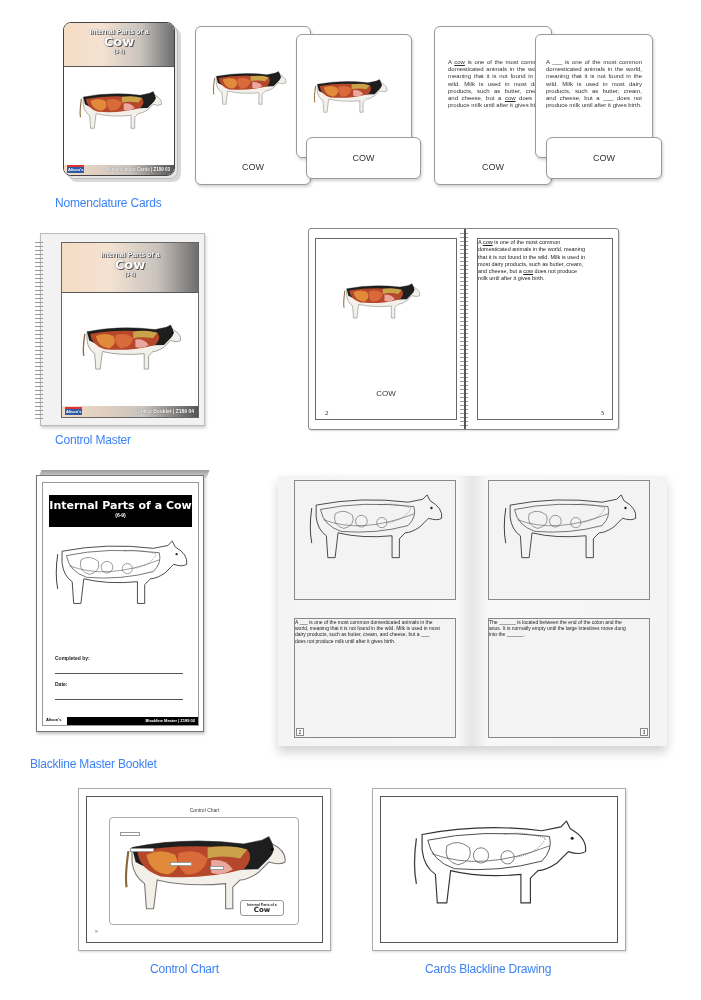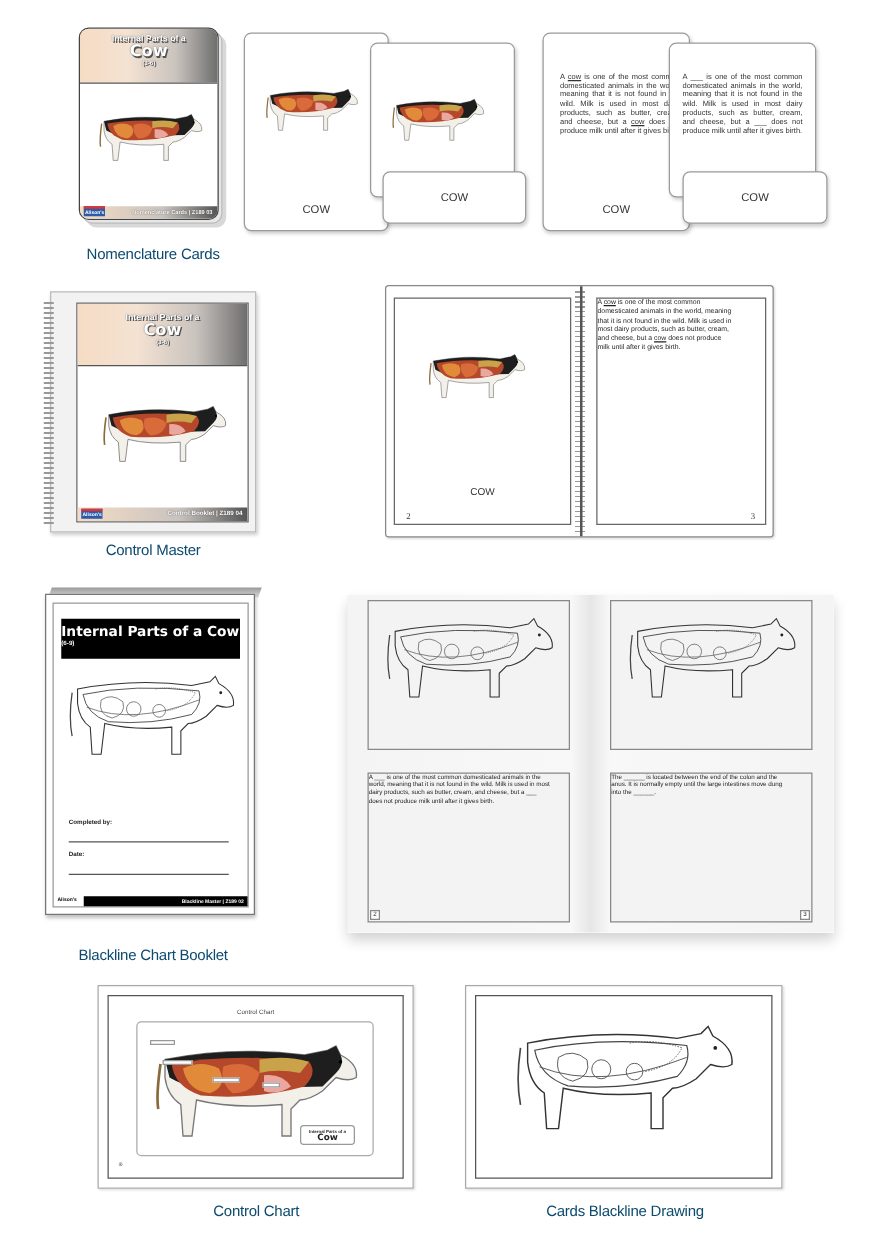--- a/index.html
+++ b/index.html
@@ -1,18 +1,18 @@
 <!DOCTYPE html>
 <html><head>
 <meta charset="utf-8">
 <style>
   * { box-sizing: border-box; margin: 0; padding: 0; }
   body { width: 701px; height: 1000px; background: #ffffff; position: relative; overflow: hidden; font-family: "Liberation Sans", sans-serif; color: #222; }
   .abs { position: absolute; }
-  .caption { position: absolute; font-family: "Liberation Sans", sans-serif; font-size: 12px; color: #0c4a6e; text-align: center; letter-spacing: -0.2px; }
+  .caption { position: absolute; font-family: "Liberation Sans", sans-serif; font-size: 12px; color: #3b82f6; text-align: left; letter-spacing: -0.2px; }
 
   
   .card { position: absolute; background: #fff; border: 1.5px solid #9a9a9a; border-radius: 6px; box-shadow: 1px 2px 3px rgba(0,0,0,0.18); }
   .card .lbl { position: absolute; left: 0; right: 0; text-align: center; font-size: 9px; color: #333; }
   .card .para { position: absolute; font-size: 6px; line-height: 7.2px; color: #333; text-align: justify; }
   .u { text-decoration: underline; }
 
   
   .cow { position: absolute; }
 
@@ -148,37 +148,37 @@
       <div class="pg-num" style="right:8px;top:170px;">3</div>
     </div>
   </div>
 </div>
 
 <div>
   <div class="abs" style="left:36px;top:470px;width:172px;height:262px;">
     <div class="abs" style="left:4px;top:0;width:168px;height:8px;background:linear-gradient(180deg,#999,#ddd);transform:skewX(-20deg);"></div>
     <div class="abs" style="left:0;top:5px;width:168px;height:257px;background:#fff;border:1px solid #777;box-shadow:1px 2px 3px rgba(0,0,0,0.25);">
       <div class="abs" style="left:5px;top:6px;width:157px;height:244px;border:1px solid #999;">
-        <div class="abs" style="left:6px;top:12px;width:143px;height:32px;background:#000;color:#fff;">
+        <div class="abs" style="left:6px;top:12px;width:143px;height:32px;background:#000;color:#fff;text-align:center;">
           <div style="font-size:11px;font-weight:bold;margin-top:4px;font-family:'DejaVu Sans',sans-serif;">Internal Parts of a Cow</div>
           <div style="font-size:5px;font-weight:bold;">(6-9)</div>
         </div>
         <svg class="cow" style="left:6px;top:52px;width:145px;height:76px;">
             <use href="#cow-line"></use>
           </svg>
         <div class="abs" style="left:12px;top:172px;font-size:5px;font-weight:bold;">Completed by:</div>
         <div class="abs" style="left:12px;top:190px;width:128px;height:1px;background:#555;"></div>
         <div class="abs" style="left:12px;top:198px;font-size:5px;font-weight:bold;">Date:</div>
         <div class="abs" style="left:12px;top:216px;width:128px;height:1px;background:#555;"></div>
         <div class="abs" style="left:24px;top:234px;width:131px;height:8px;background:#000;color:#fff;font-size:4px;font-weight:bold;text-align:right;padding-right:3px;line-height:8px;">Blackline Master | Z189 02</div>
         <div class="abs" style="left:3px;top:234px;font-size:4px;font-weight:bold;color:#000;">Alison's</div>
       </div>
     </div>
   </div>
-  <div class="caption" style="left:30px;top:757px;width:185px;">Blackline Chart Booklet</div>
+  <div class="caption" style="left:30px;top:757px;width:185px;">Blackline Master Booklet</div>
 
   <div class="abs" style="left:278px;top:476px;width:389px;height:270px;background:linear-gradient(90deg,#f4f4f4 0%,#f8f8f8 46%,#e6e6e6 50%,#f8f8f8 54%,#f4f4f4 100%);box-shadow:0 6px 10px rgba(0,0,0,0.18);">
     <div class="bl-box" style="left:16px;top:4px;width:162px;height:120px;">
       <svg class="cow" style="left:8px;top:6px;width:146px;height:80px;">
           <use href="#cow-line"></use>
         </svg>
     </div>
     <div class="bl-box" style="left:16px;top:142px;width:162px;height:120px;">
       <div class="para" style="left:7px;top:44px;width:146px;font-size:5px;line-height:6.2px;text-align:left;">A ___ is one of the most common domesticated animals in the world, meaning that it is not found in the wild. Milk is used in most dairy products, such as butter, cream, and cheese, but a ___ does not produce milk until after it gives birth.</div>
       <div class="abs" style="left:1px;bottom:1px;width:8px;height:8px;border:1px solid #888;font-size:5px;text-align:center;line-height:7px;background:#fff;">2</div>

